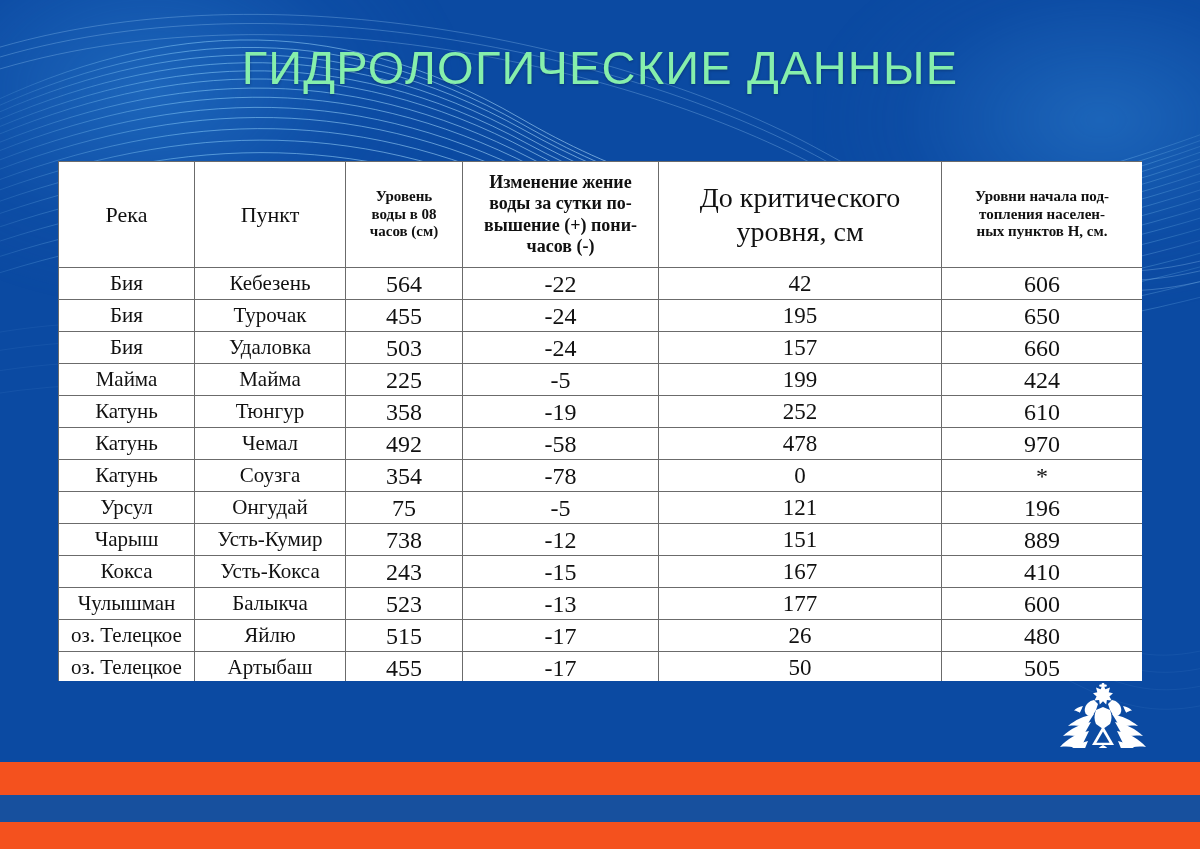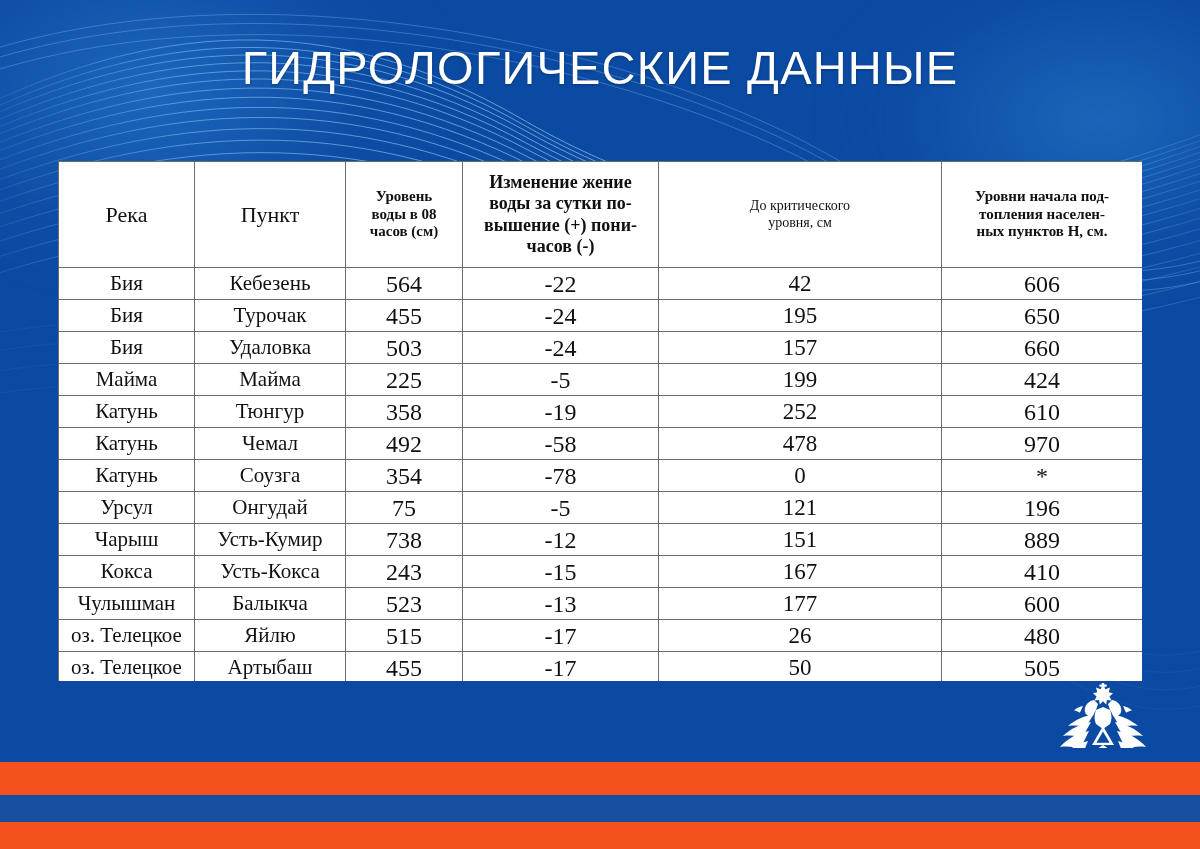--- a/index.html
+++ b/index.html
@@ -51,21 +51,21 @@
     width: 1200px; height: 420px;
     opacity: .30;
   }
 
   
   .title {
     position: absolute;
     left: 0; top: 40px;
     width: 1200px;
     text-align: center;
-    color: #ffffff;
+    color: #86efac;
     font-family: "Liberation Sans", "DejaVu Sans", sans-serif;
     font-size: 47px;
     font-weight: 400;
     letter-spacing: 1.2px;
     text-shadow: 0 1px 3px rgba(0,0,0,.28);
     white-space: nowrap;
   }
 
   
   .table-wrap {
@@ -100,21 +100,21 @@
   table.hydro thead th {
     height: 105px;
     line-height: 1.18;
     font-weight: 700;
     font-size: 15px;
   }
   table.hydro thead th.small {
     font-size: 18px;
   }
   table.hydro thead th.lg {
-    font-size: 14px;
+    font-size: 28px;
     font-weight: 400;
   }
   table.hydro thead th.plain {
     font-weight: 400;
     font-size: 22px;
     margin-left: 8px;
   }
   table.hydro tbody td {
     height: 31px;
     font-size: 21px;

